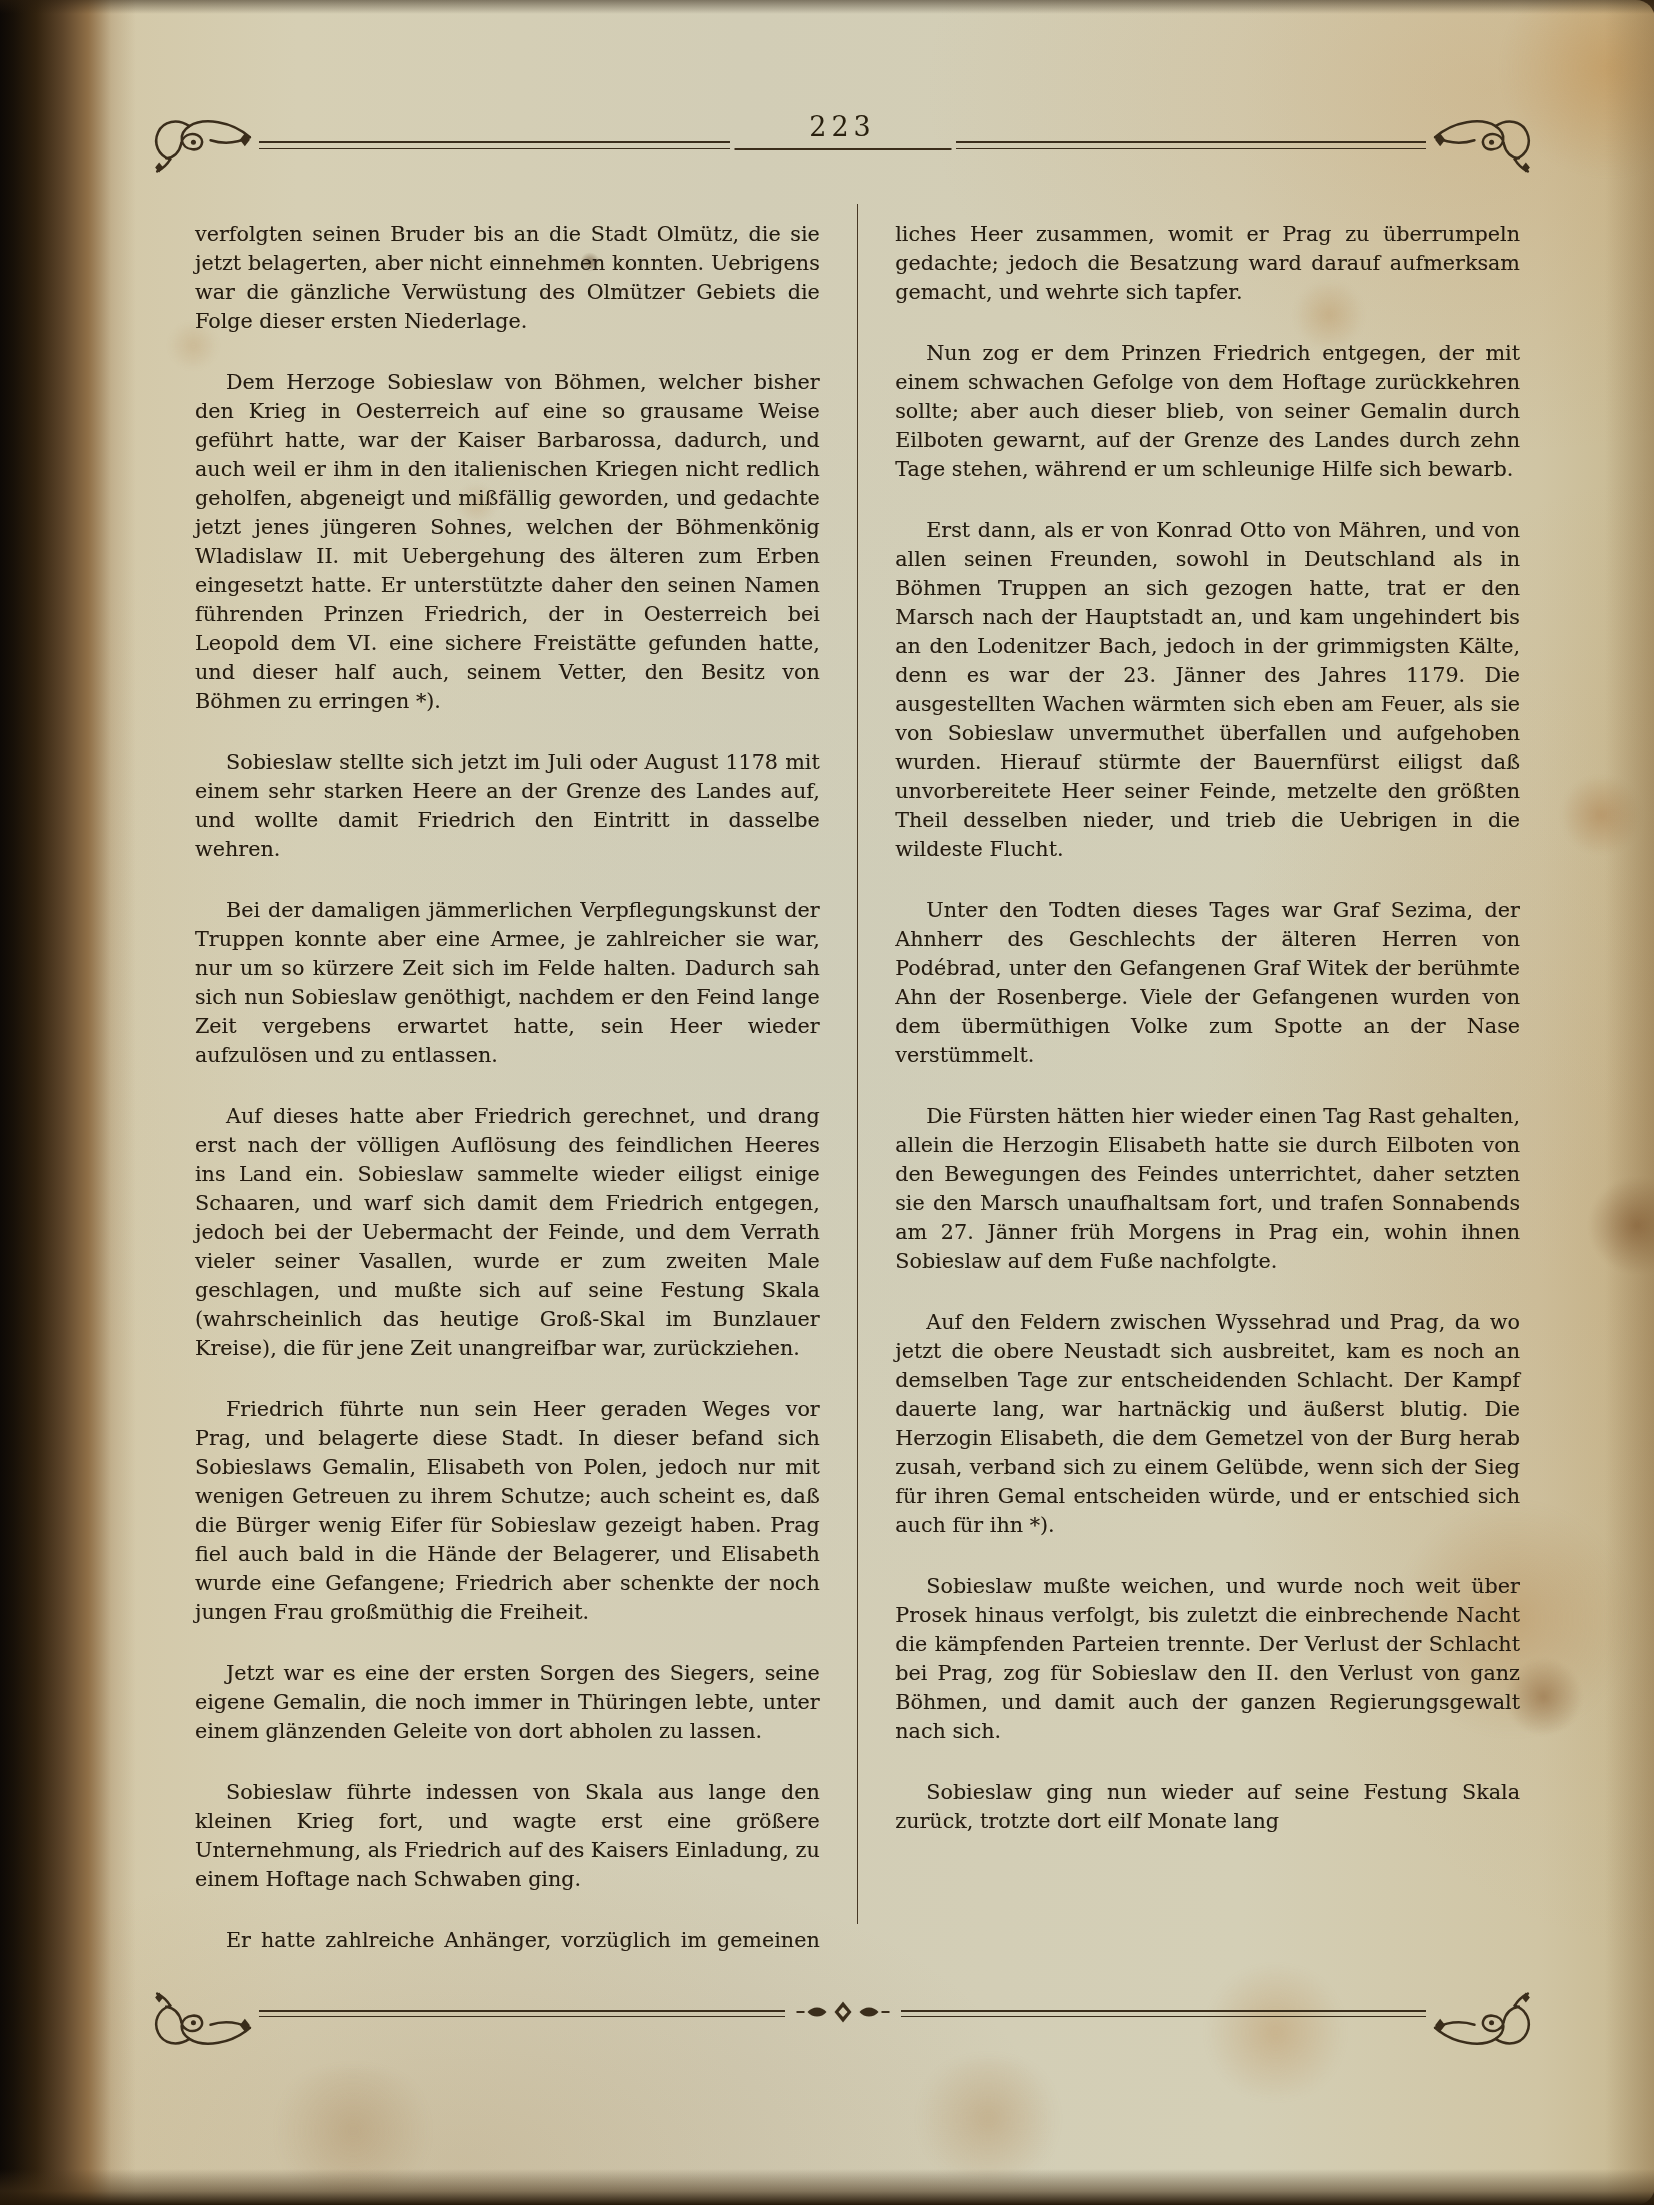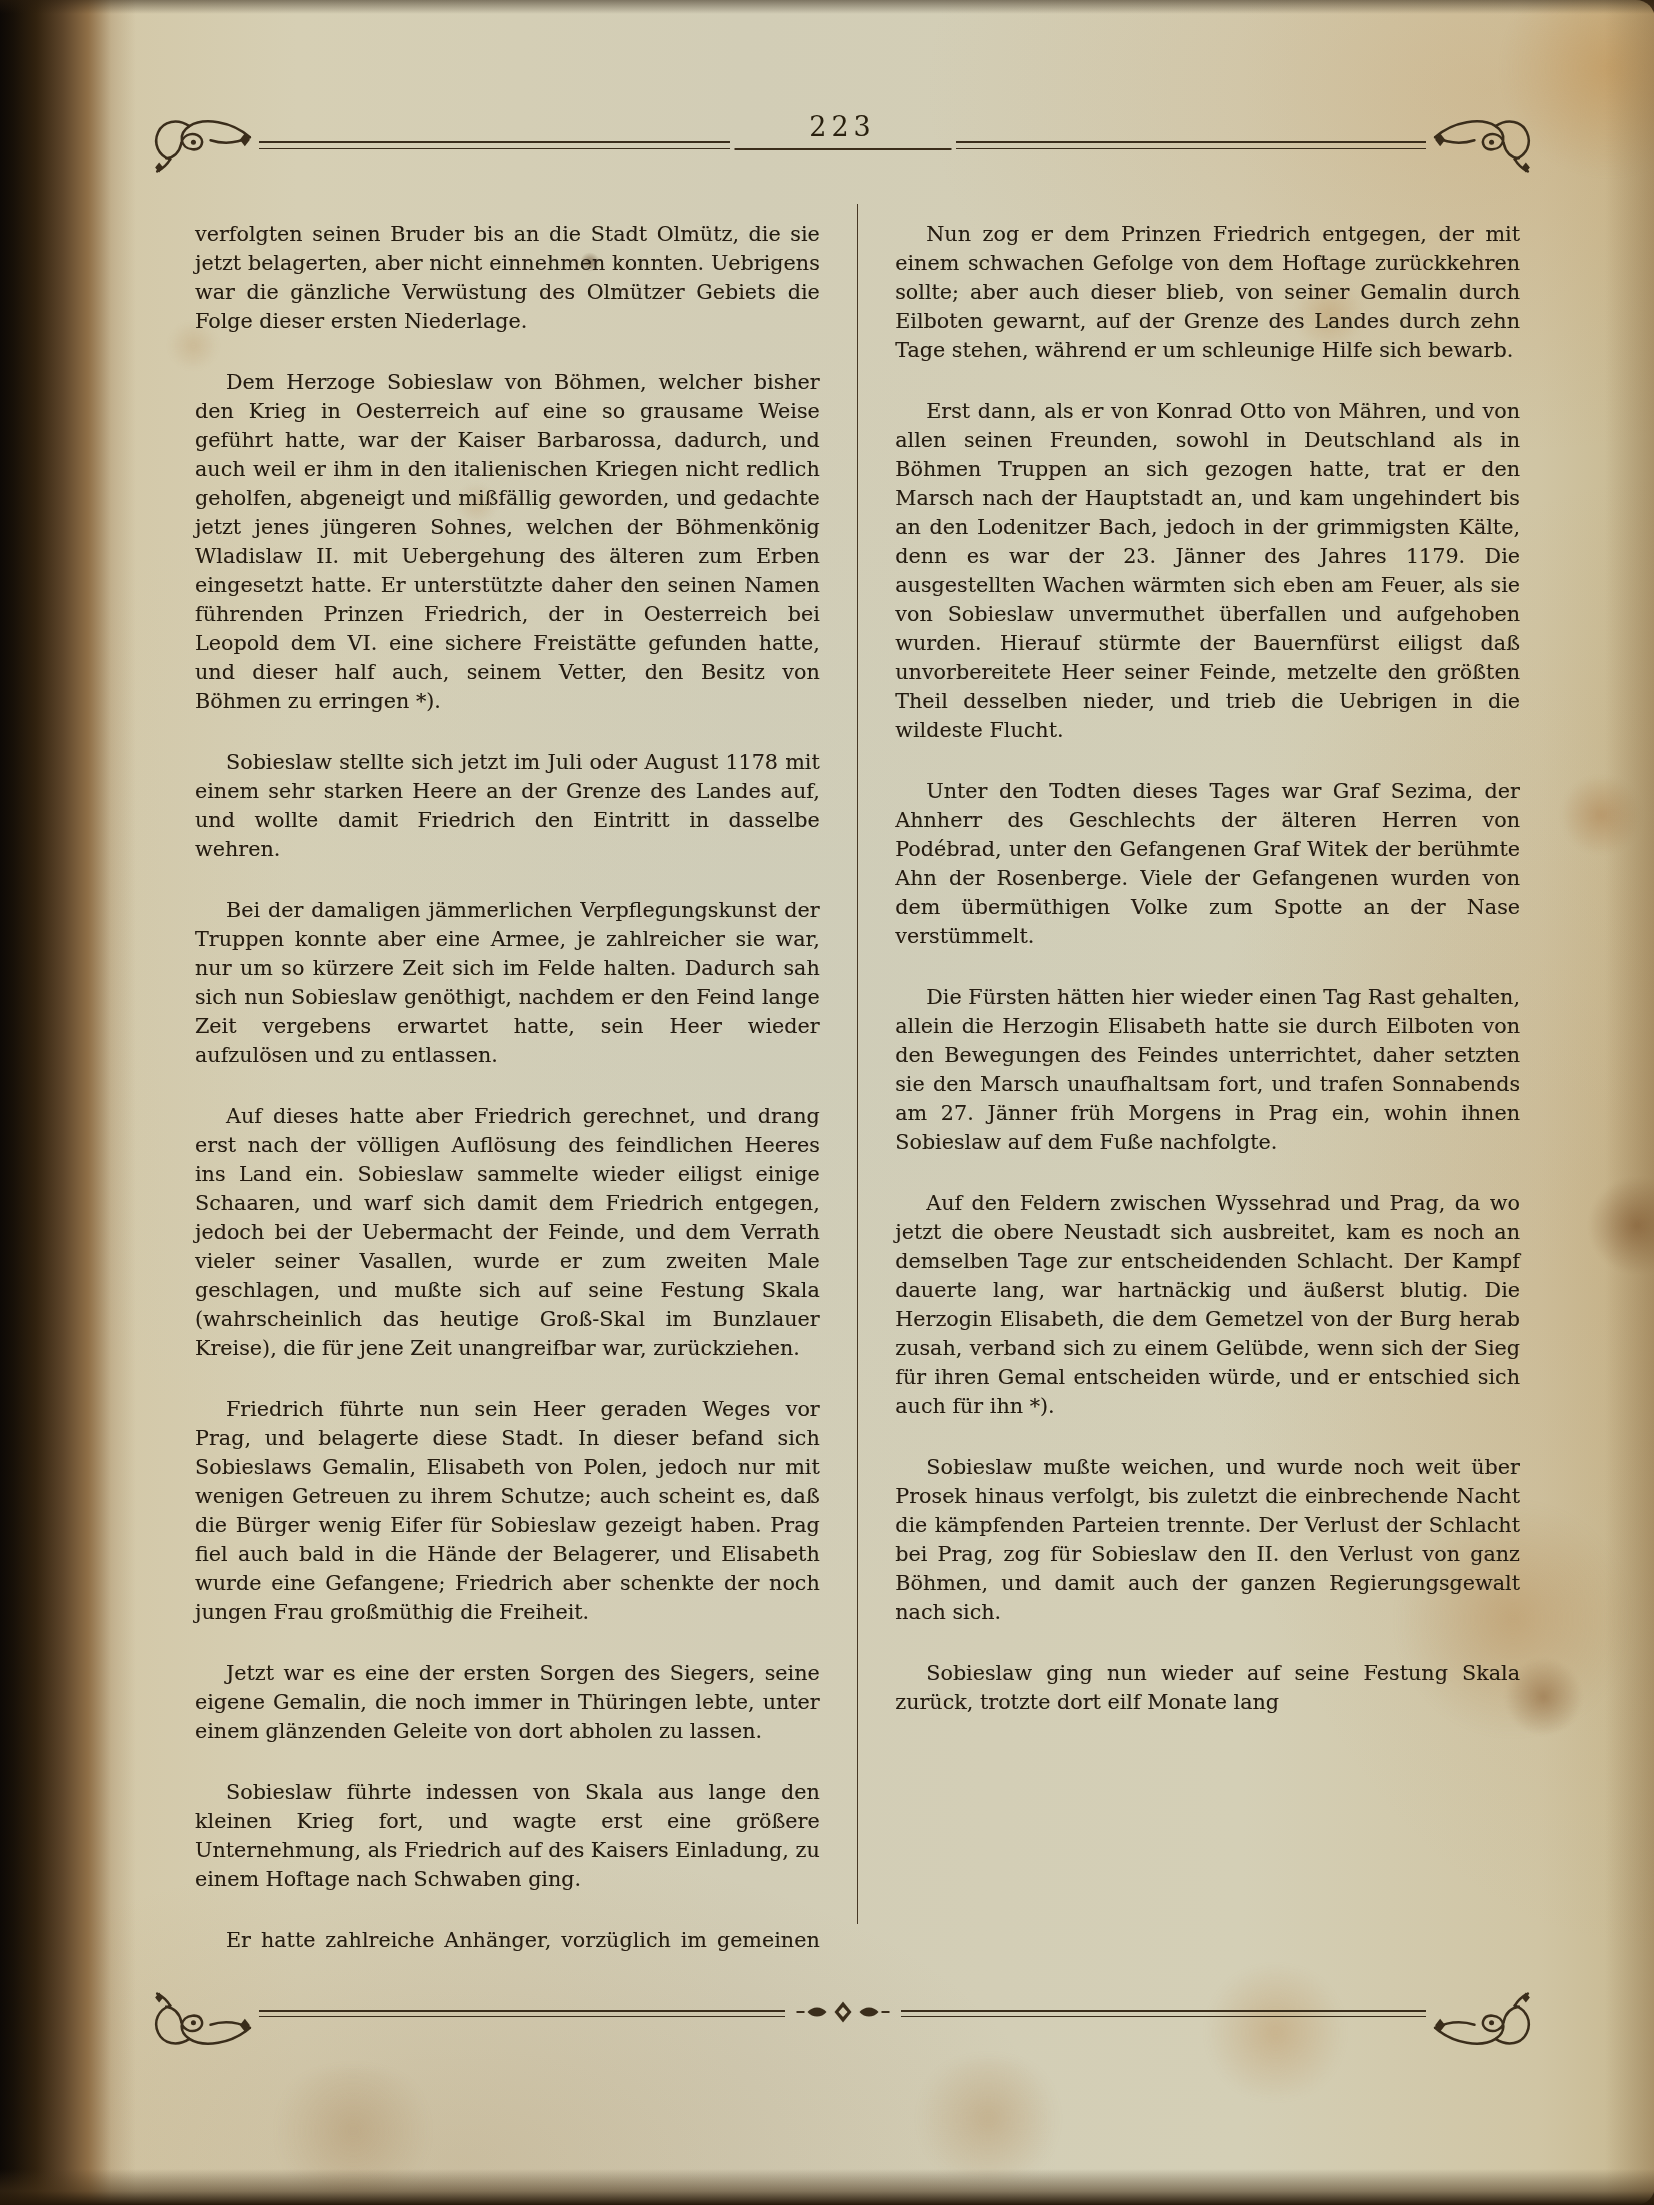--- a/index.html
+++ b/index.html
@@ -168,20 +168,21 @@
         <p class="para">Er hatte zahlreiche Anhänger, vorzüglich im gemeinen Volke, und brachte in kurzer Zeit ein ansehn-</p>
         <div class="fnblock">
           <div class="fnsep"></div>
           <p class="footnote">*) Viti Arenpeckii Chronicon Austriacum, in Petz I. pag. 1996.</p>
         </div>
       </div>
 
       <div class="divider"></div>
 
       <div class="col">
+        <p class="para first">liches Heer zusammen, womit er Prag zu überrumpeln gedachte; jedoch die Besatzung ward darauf aufmerksam gemacht, und wehrte sich tapfer.</p>
         <p class="para">Nun zog er dem Prinzen Friedrich entgegen, der mit einem schwachen Gefolge von dem Hoftage zurückkehren sollte; aber auch dieser blieb, von seiner Gemalin durch Eilboten gewarnt, auf der Grenze des Landes durch zehn Tage stehen, während er um schleunige Hilfe sich bewarb.</p>
         <p class="para">Erst dann, als er von Konrad Otto von Mähren, und von allen seinen Freunden, sowohl in Deutschland als in Böhmen Truppen an sich gezogen hatte, trat er den Marsch nach der Hauptstadt an, und kam ungehindert bis an den Lodenitzer Bach, jedoch in der grimmigsten Kälte, denn es war der 23. Jänner des Jahres 1179. Die ausgestellten Wachen wärmten sich eben am Feuer, als sie von Sobieslaw unvermuthet überfallen und aufgehoben wurden. Hierauf stürmte der Bauernfürst eiligst daß unvorbereitete Heer seiner Feinde, metzelte den größten Theil desselben nieder, und trieb die Uebrigen in die wildeste Flucht.</p>
         <p class="para">Unter den Todten dieses Tages war Graf Sezima, der Ahnherr des Geschlechts der älteren Herren von Podébrad, unter den Gefangenen Graf Witek der berühmte Ahn der Rosenberge. Viele der Gefangenen wurden von dem übermüthigen Volke zum Spotte an der Nase verstümmelt.</p>
         <p class="para">Die Fürsten hätten hier wieder einen Tag Rast gehalten, allein die Herzogin Elisabeth hatte sie durch Eilboten von den Bewegungen des Feindes unterrichtet, daher setzten sie den Marsch unaufhaltsam fort, und trafen Sonnabends am 27. Jänner früh Morgens in Prag ein, wohin ihnen Sobieslaw auf dem Fuße nachfolgte.</p>
         <p class="para">Auf den Feldern zwischen Wyssehrad und Prag, da wo jetzt die obere Neustadt sich ausbreitet, kam es noch an demselben Tage zur entscheidenden Schlacht. Der Kampf dauerte lang, war hartnäckig und äußerst blutig. Die Herzogin Elisabeth, die dem Gemetzel von der Burg herab zusah, verband sich zu einem Gelübde, wenn sich der Sieg für ihren Gemal entscheiden würde, und er entschied sich auch für ihn *).</p>
         <p class="para">Sobieslaw mußte weichen, und wurde noch weit über Prosek hinaus verfolgt, bis zuletzt die einbrechende Nacht die kämpfenden Parteien trennte. Der Verlust der Schlacht bei Prag, zog für Sobieslaw den II. den Verlust von ganz Böhmen, und damit auch der ganzen Regierungsgewalt nach sich.</p>
         <p class="para">Sobieslaw ging nun wieder auf seine Festung Skala zurück, trotzte dort eilf Monate lang</p>
       </div>
     </main>
 

